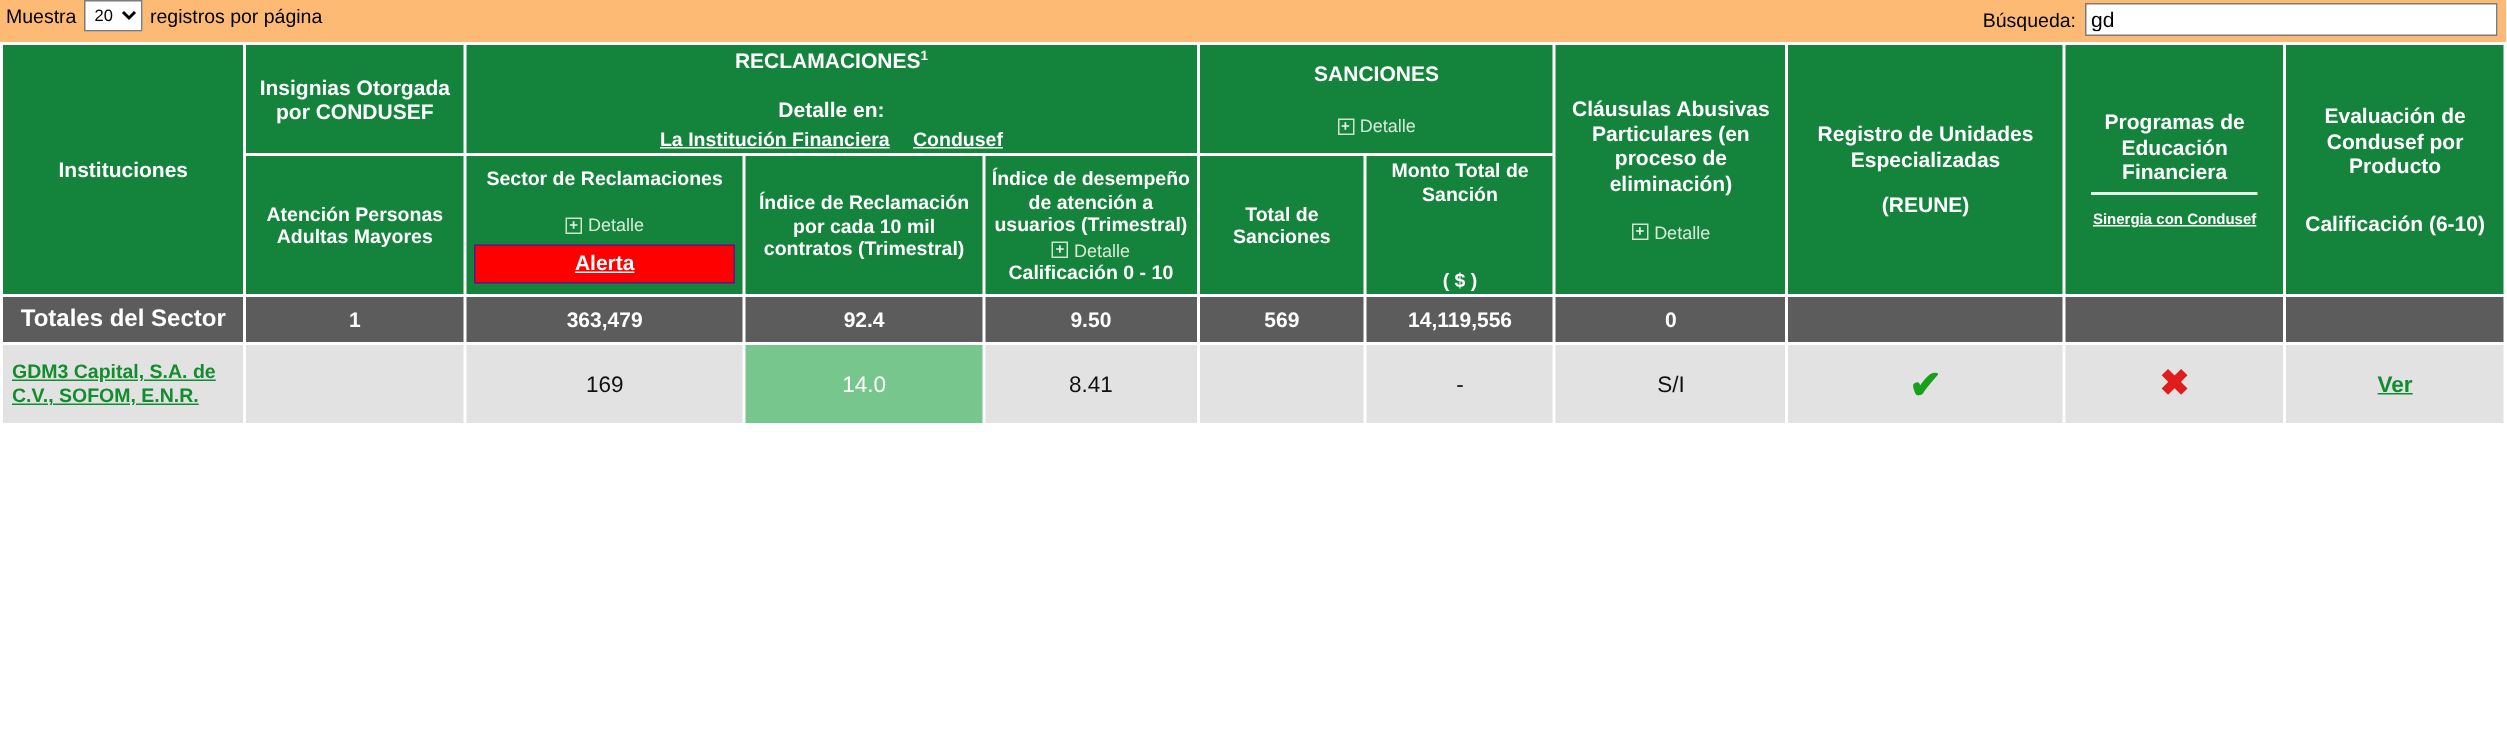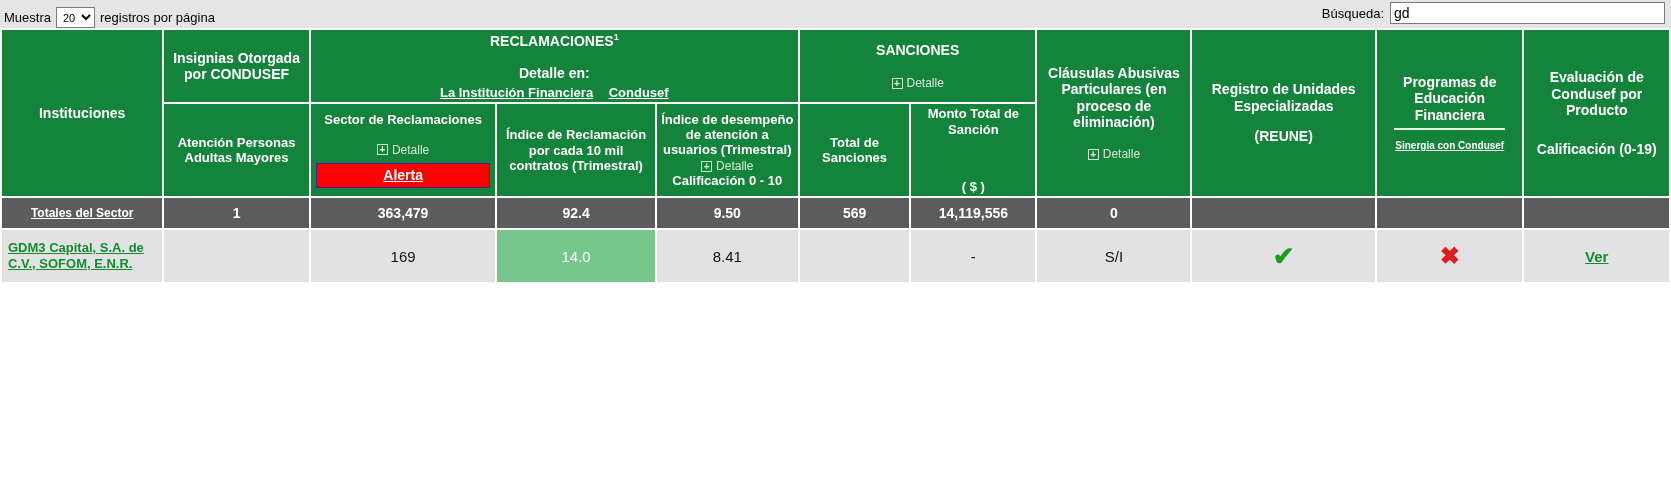--- a/index.html
+++ b/index.html
@@ -28,23 +28,23 @@
     color: #ffffff;
     font-size: 23px;
     font-weight: bold;
     letter-spacing: .2px;
   }
 
   
   .controls {
     height: 28px;
     display: flex;
-    align-items: flex-end;
+    align-items: flex-start;
     padding: 0 4px;
-    background: #e5e5e5;
+    background: #fdba74;
     position: relative;
   }
   .controls .left {
     display: flex; align-items: center; gap: 5px;
     font-size: 13px; color: #000;
   }
   .controls .right {
     position: absolute; right: 6px; top: 2px;
     display: flex; align-items: center; gap: 6px;
     font-size: 13px; color: #000;
@@ -149,21 +149,21 @@
   }
 
   
   tr.totals td {
     background: #5c5c5c;
     color: #ffffff;
     font-weight: bold;
     font-size: 14px;
     height: 30px;
   }
-  tr.totals td.name { font-size: 12px; text-decoration: underline; }
+  tr.totals td.name { font-size: 16px; }
 
   
   tr.datarow td {
     background: #e2e2e2;
     color: #111111;
     font-size: 15px;
     height: 52px;
   }
   tr.datarow td.instname {
     text-align: left;
@@ -265,21 +265,21 @@
         </th>
         <th class="grouphdr" rowspan="2">
           <div>Programas de Educación Financiera</div>
           <div class="rule"></div>
           <div>
             <span class="hdr-link-norm">Sinergia con Condusef</span>
           </div>
         </th>
         <th class="grouphdr" rowspan="2">
           <div>Evaluación de Condusef por Producto</div>
-          <div style="margin-top:22px">Calificación (0-19)</div>
+          <div style="margin-top:22px">Calificación (6-10)</div>
         </th>
       </tr>
       <tr>
         <th class="subhdr">Atención Personas Adultas Mayores</th>
         <th class="subhdr">
           <div>Sector de Reclamaciones</div>
           <div style="margin-top:14px">
             <span class="detalle">
               <span class="plusbox">+</span>
               <span>Detalle</span>

